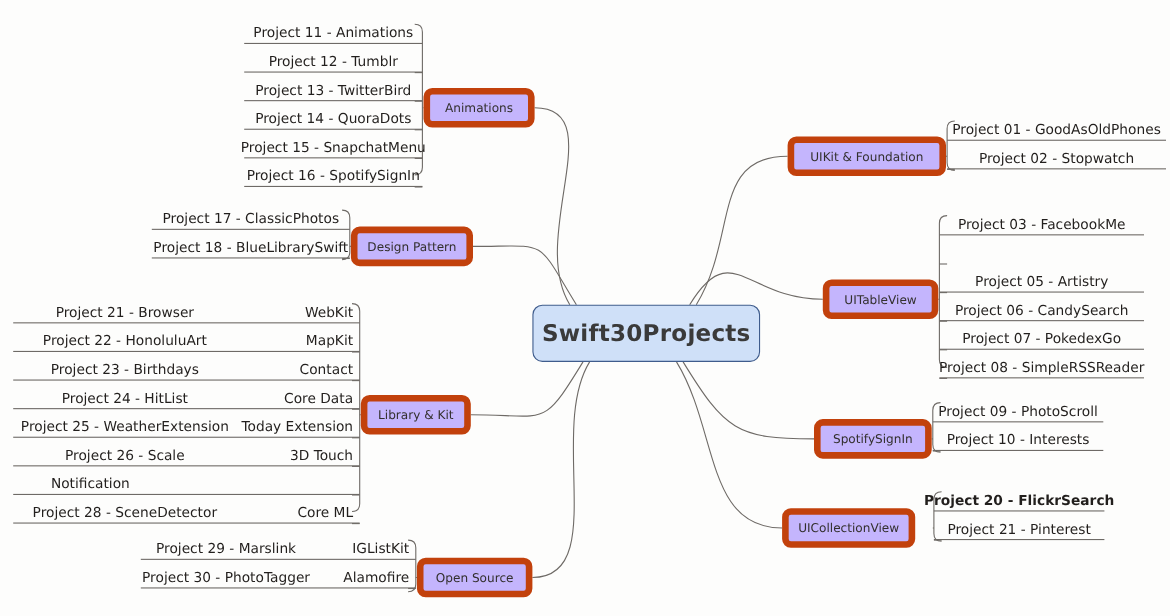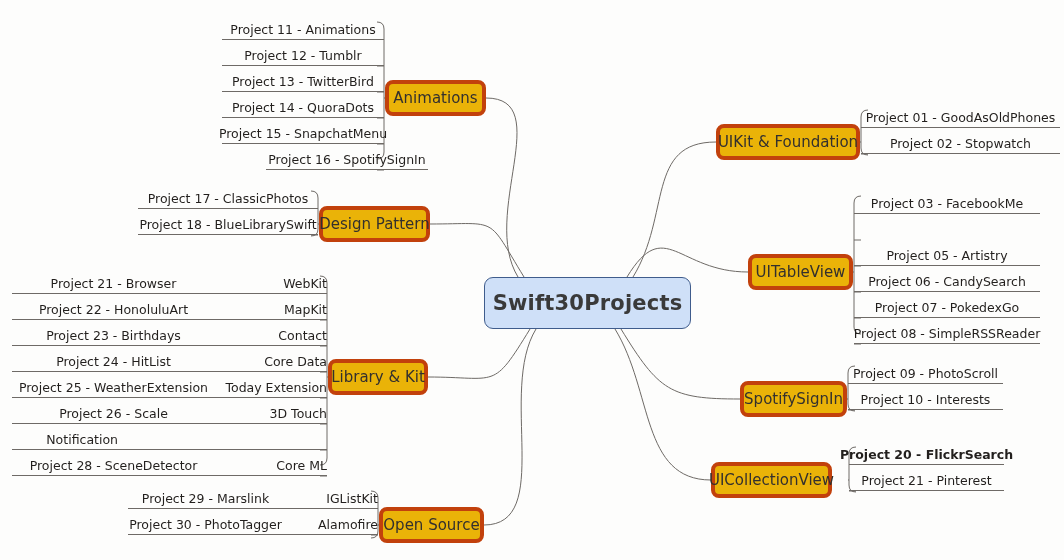--- a/index.html
+++ b/index.html
@@ -42,27 +42,27 @@
     font-size: 21px;
     font-weight: bold;
     color: #3a3a3a;
     letter-spacing: 0.2px;
   }
 
   
   .branch-node {
     position: absolute;
     box-sizing: border-box;
-    background: #eab308;
-    border: 4px solid #c2410c;
+    background: #c4b5fd;
+    border: 6px solid #c2410c;
     border-radius: 8px;
     display: flex;
     align-items: center;
     justify-content: center;
-    font-size: 15px;
+    font-size: 11px;
     color: #33302e;
     white-space: nowrap;
   }
 
   
   .leaf {
     position: absolute;
     box-sizing: border-box;
     border-bottom: 1px solid #6e6a66;
     font-size: 12.5px;
@@ -70,21 +70,21 @@
     white-space: nowrap;
     display: flex;
     align-items: flex-end;
     padding-bottom: 2px;
     line-height: 15px;
   }
   .leaf.one-col {
     justify-content: center;
   }
   .leaf.two-col {
-    justify-content: space-between;
+    justify-content: flex-start;
   }
   .leaf .lf-name {
     text-align: center;
   }
   .leaf .lf-kit {
     text-align: right;
   }
 </style>
 </head>
 <body>
@@ -148,21 +148,21 @@
     </div>
     <div class="leaf one-col" style="left: 222px; top: 72px; width: 162px; height: 20px;">
       <span class="lf-name">Project 13 - TwitterBird</span>
     </div>
     <div class="leaf one-col" style="left: 222px; top: 98px; width: 162px; height: 20px;">
       <span class="lf-name">Project 14 - QuoraDots</span>
     </div>
     <div class="leaf one-col" style="left: 222px; top: 124px; width: 162px; height: 20px;">
       <span class="lf-name">Project 15 - SnapchatMenu</span>
     </div>
-    <div class="leaf one-col" style="left: 222px; top: 150px; width: 162px; height: 20px; margin-left: 44px;">
+    <div class="leaf one-col" style="left: 222px; top: 150px; width: 162px; height: 20px;">
       <span class="lf-name">Project 16 - SpotifySignIn</span>
     </div>
     <div class="branch-node" style="left: 319px; top: 206px; width: 111px; height: 36px;">Design Pattern</div>
     <div class="leaf one-col" style="left: 138px; top: 189px; width: 180px; height: 20px;">
       <span class="lf-name">Project 17 - ClassicPhotos</span>
     </div>
     <div class="leaf one-col" style="left: 138px; top: 215px; width: 180px; height: 20px;">
       <span class="lf-name">Project 18 - BlueLibrarySwift</span>
     </div>
     <div class="branch-node" style="left: 328px; top: 359px; width: 100px; height: 36px;">Library &amp; Kit</div>

